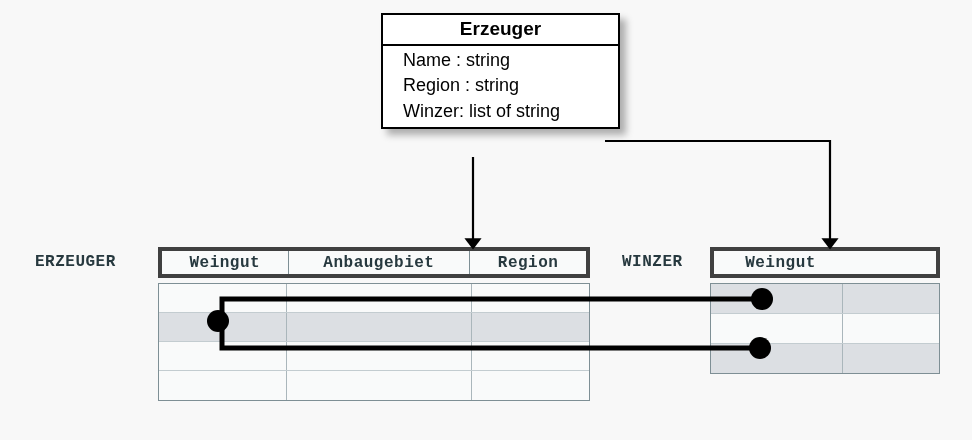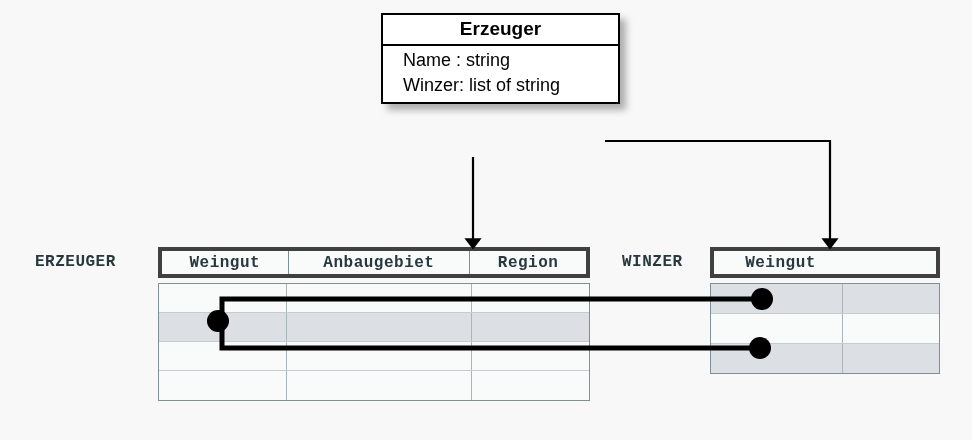--- a/index.html
+++ b/index.html
@@ -128,20 +128,21 @@
 </style>
 </head>
 <body>
 
 <div id="canvas">
 
   <div class="uml-box">
     <div class="uml-title">Erzeuger</div>
     <div class="uml-attrs">
       <div class="uml-attr">Name : string</div>
+      <div class="uml-attr">Region : string</div>
       <div class="uml-attr">Winzer: list of string</div>
     </div>
   </div>
 
   <div class="tbl-label" style="left:35px; top:253px;">ERZEUGER</div>
 
   <div class="tbl-header" style="left:158px; top:247px; width:432px; height:31px;">
     <div class="th-cell" style="width:129px;">Weingut</div>
     <div class="th-cell" style="width:185px;">Anbaugebiet</div>
     <div class="th-cell" style="width:118px;">Region</div>

